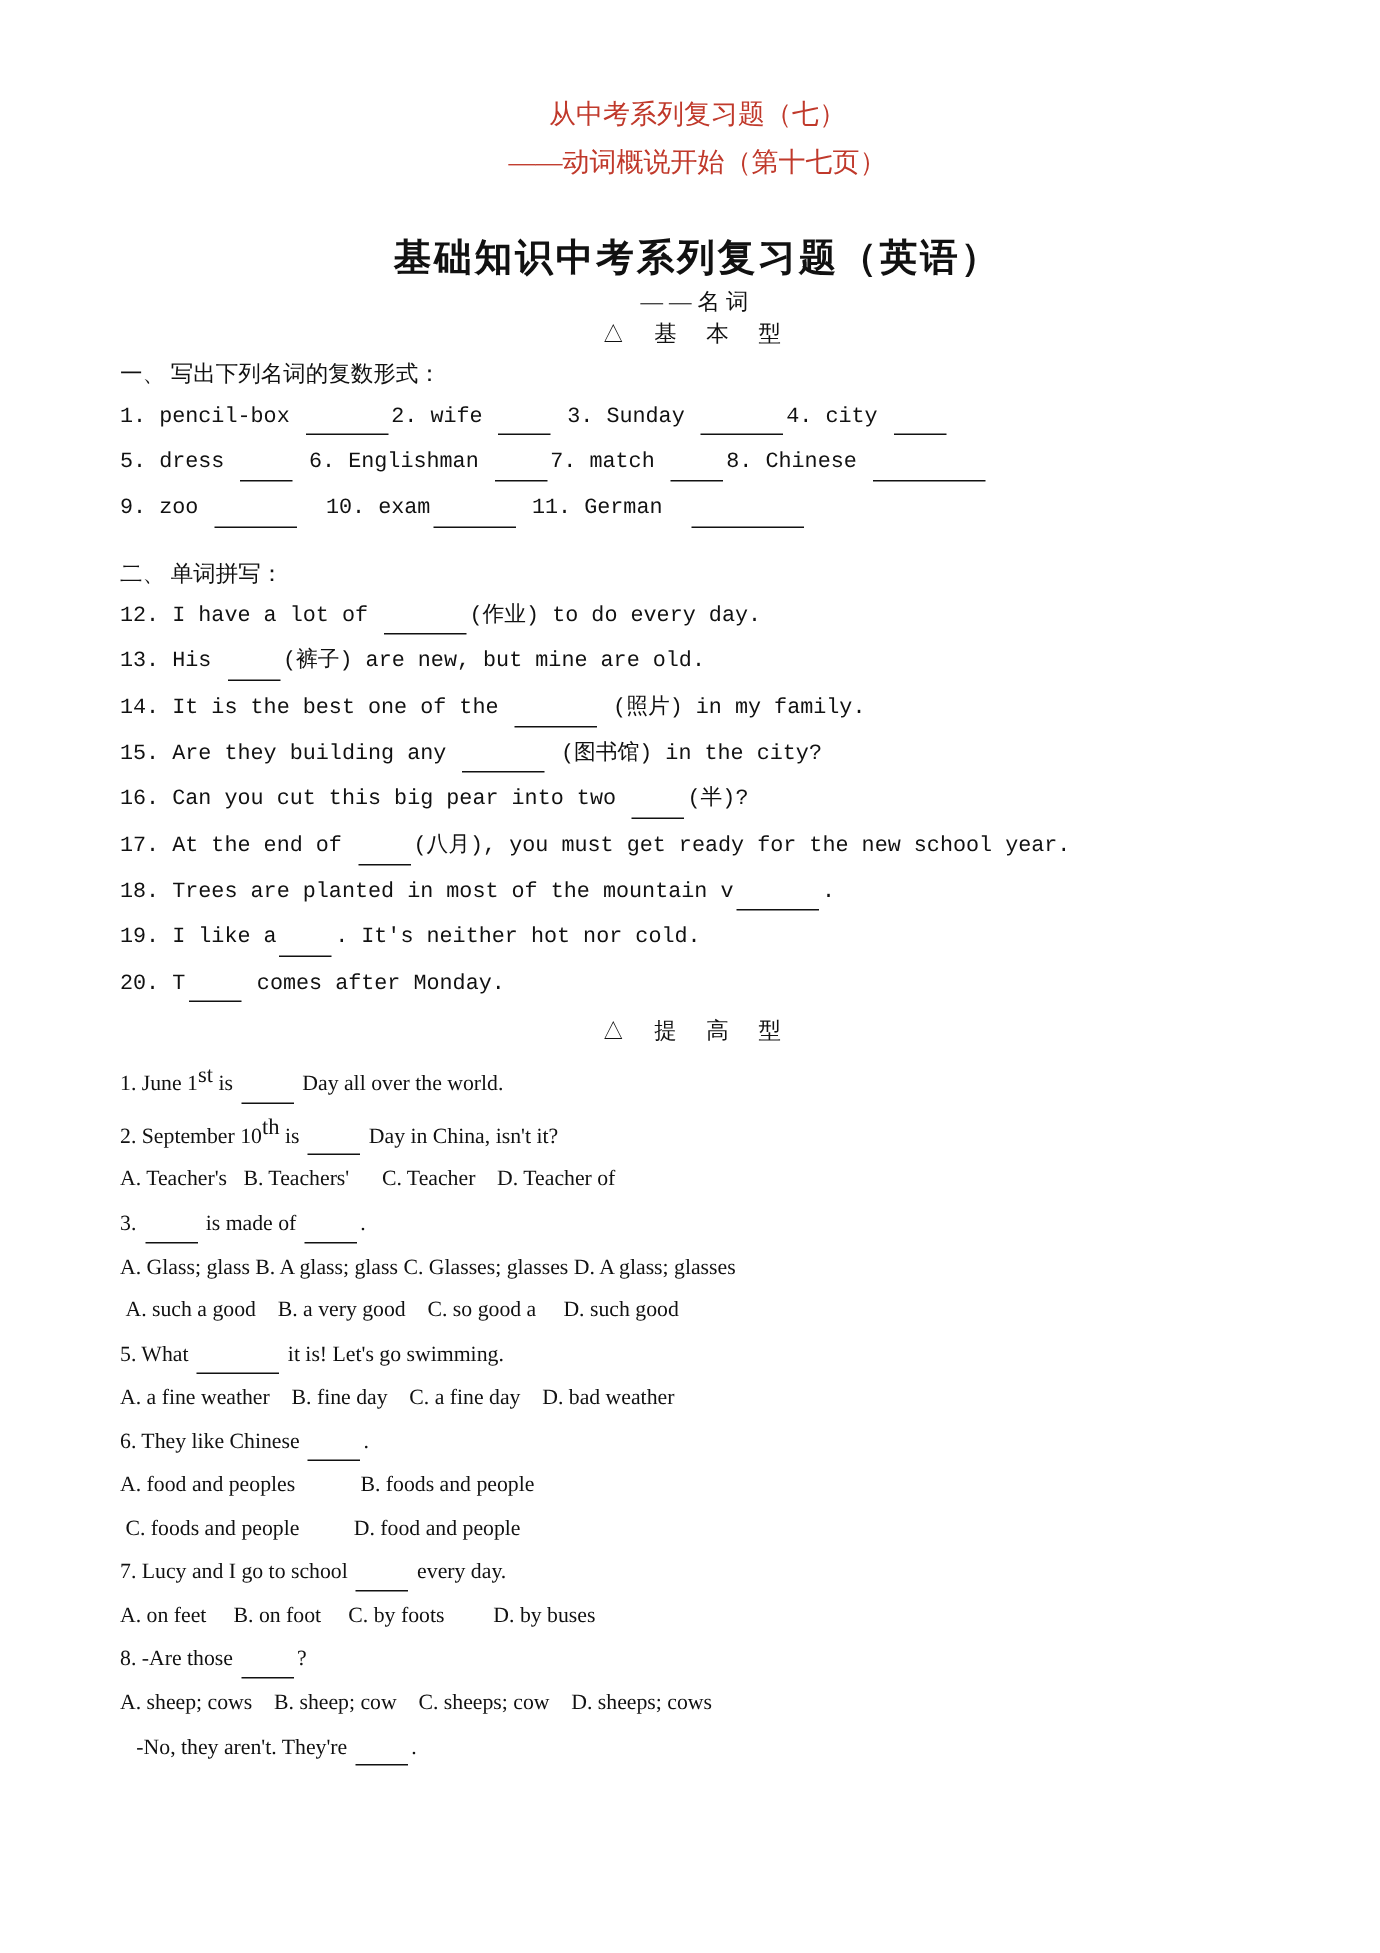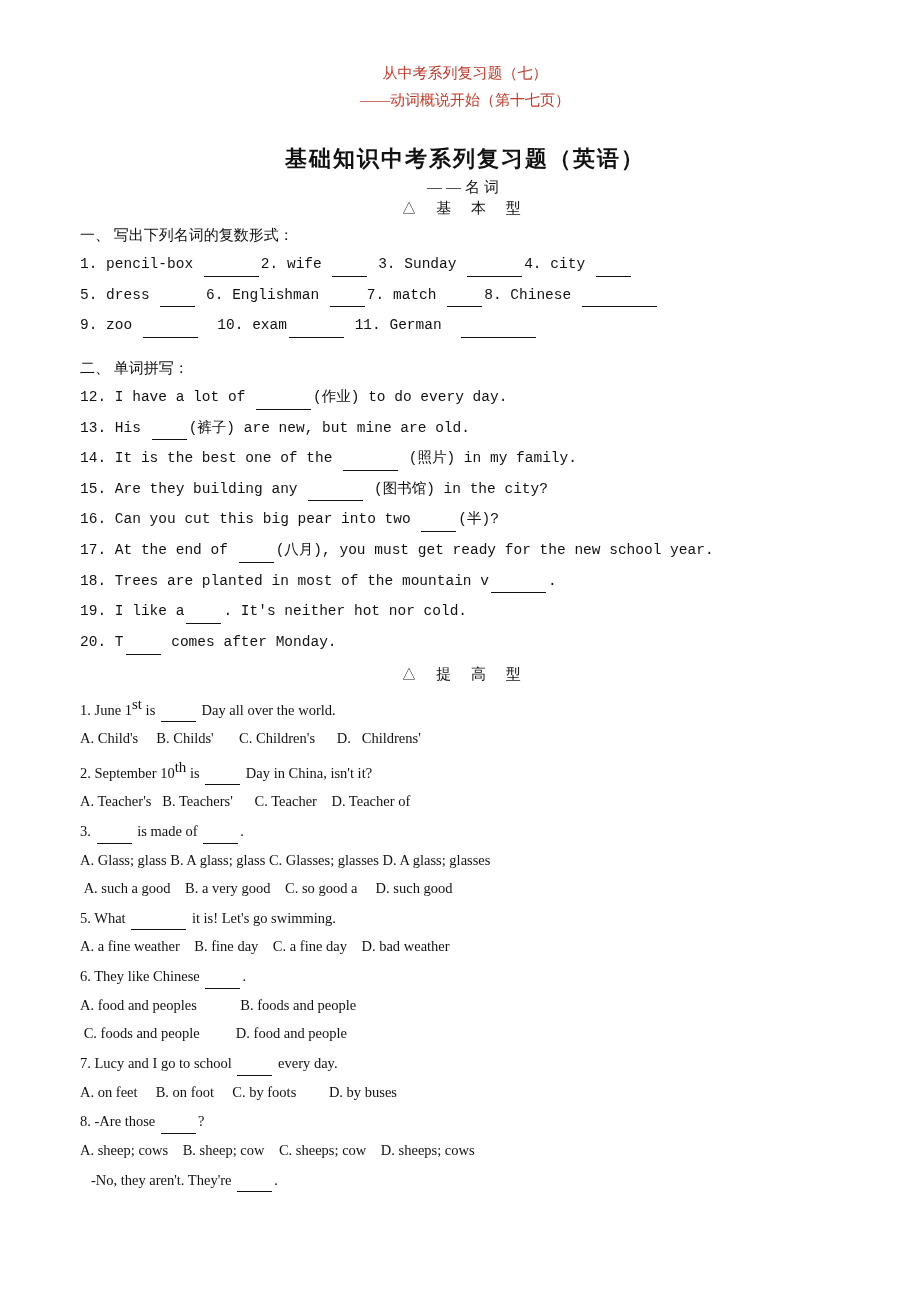--- a/index.html
+++ b/index.html
@@ -15,25 +15,25 @@
       width: 920px;
       min-height: 1302px;
       padding: 60px 70px 60px 80px;
     }
     .header-section {
       text-align: center;
       margin-bottom: 30px;
     }
     .header-red {
       color: #c0392b;
-      font-size: 15px;
+      font-size: 18px;
       line-height: 1.8;
     }
     .main-title {
-      font-size: 22px;
+      font-size: 25px;
       font-weight: bold;
       text-align: center;
       margin-bottom: 4px;
       letter-spacing: 2px;
     }
     .subtitle {
       text-align: center;
       font-size: 15px;
       margin-bottom: 2px;
       letter-spacing: 4px;
@@ -139,23 +139,20 @@
   </div>
   <div class="line">
     20. T<span class="blank-short">&nbsp;</span> comes after Monday.
   </div>
 
   <div class="section-title" style="margin-top:10px;">△  提  高  型</div>
 
   <div class="choice-line">
     1. June 1<sup>st</sup> is <span class="blank-short">&nbsp;</span> Day all over the world.
   </div>
-  <div class="choice-line">
-    A. Child's &nbsp;&nbsp;&nbsp; B. Childs' &nbsp;&nbsp;&nbsp;&nbsp;&nbsp; C. Children's &nbsp;&nbsp;&nbsp;&nbsp; D. &nbsp; Childrens'
-  </div>
 
   <div class="choice-line">
     2. September 10<sup>th</sup> is <span class="blank-short">&nbsp;</span> Day in China, isn't it?
   </div>
   <div class="choice-line">
     A. Teacher's &nbsp; B. Teachers' &nbsp;&nbsp;&nbsp;&nbsp; C. Teacher &nbsp;&nbsp; D. Teacher of
   </div>
 
   <div class="choice-line">
     3. <span class="blank-short">&nbsp;</span> is made of <span class="blank-short">&nbsp;</span>.

